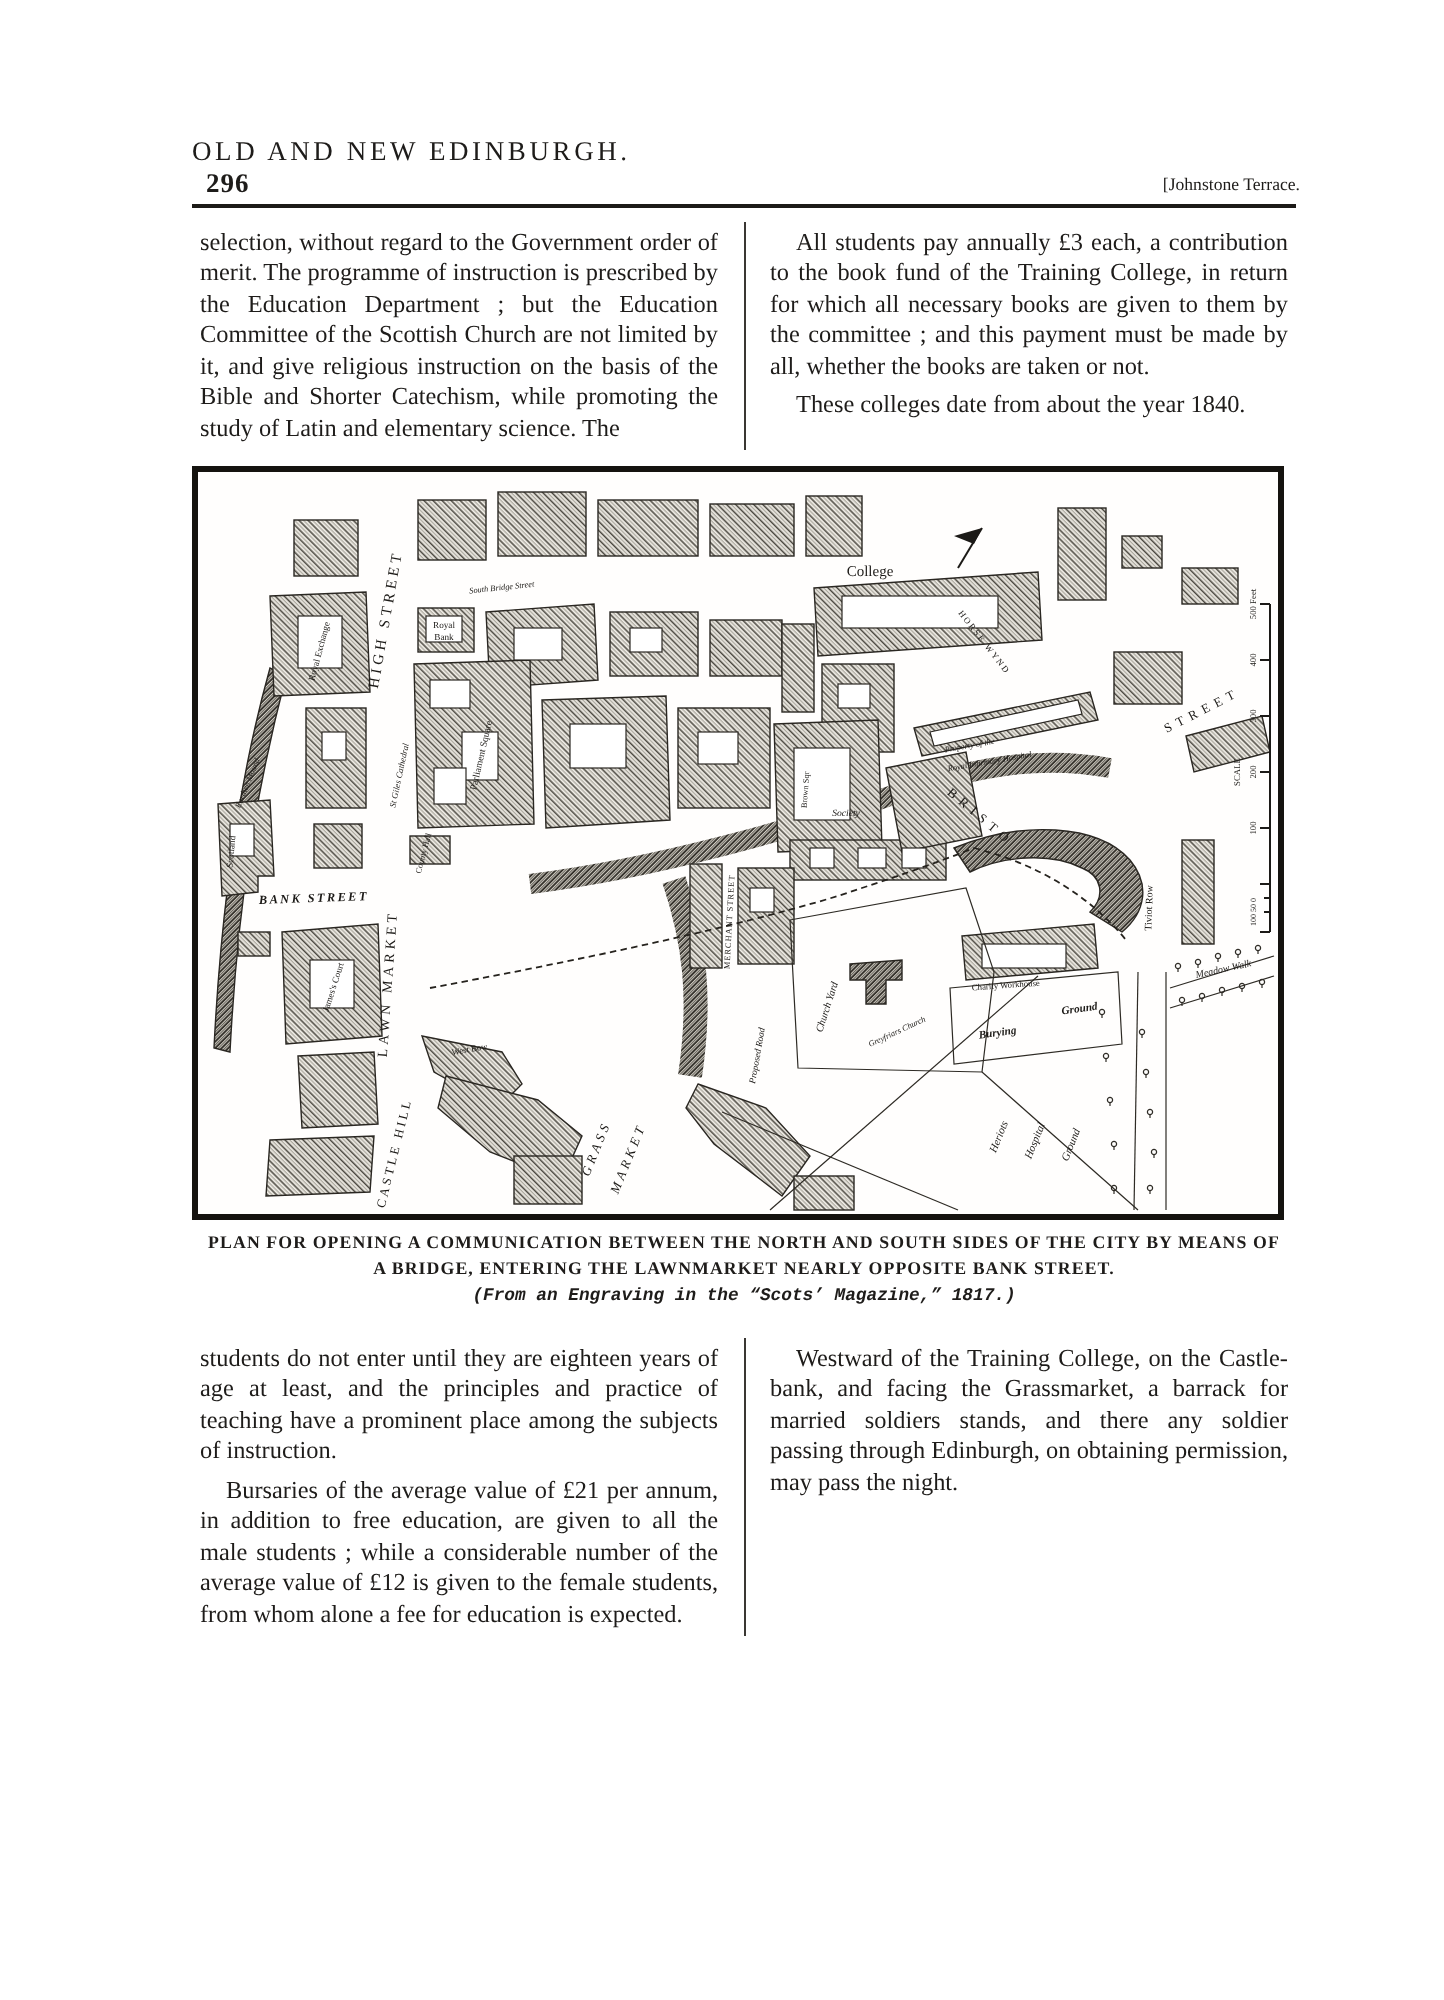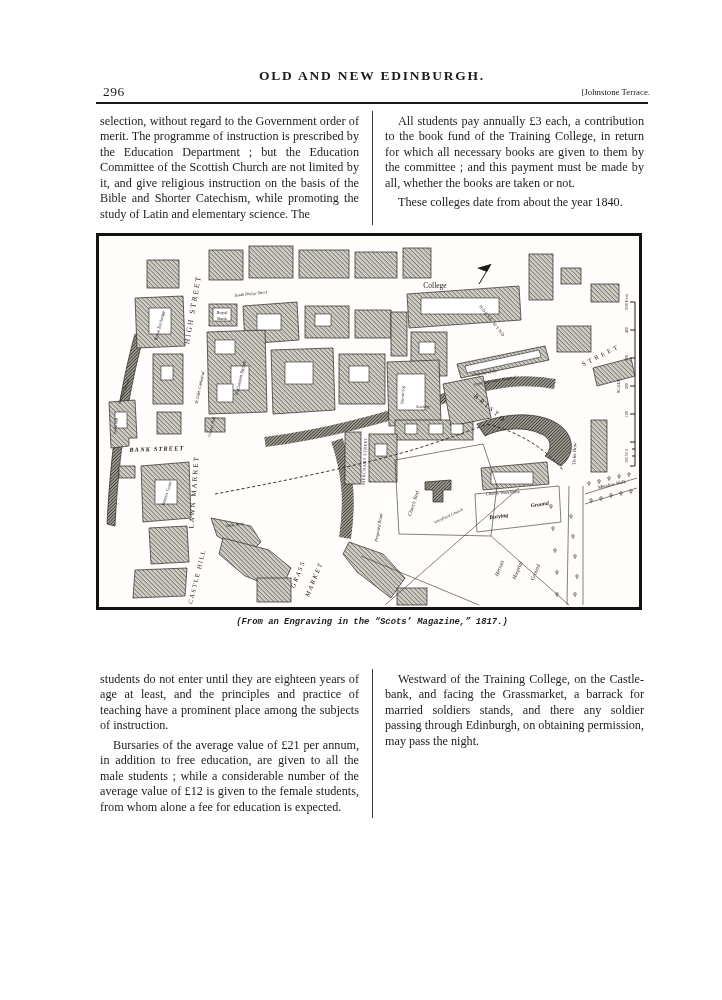--- a/index.html
+++ b/index.html
@@ -1,21 +1,21 @@
 <!DOCTYPE html>
 <html><head>
 <meta charset="utf-8">
 <style>
   html,body{margin:0;padding:0;}
   body{width:722px;height:1000px;position:relative;background:#ffffff;
        font-family:"Liberation Serif",serif;color:#1e1c1a;-webkit-font-smoothing:antialiased;}
   .abs{position:absolute;}
   
-  .pagenum{left:103px;top:84px;font-size:13.5px;letter-spacing:.5px;}
-  .runtitle{left:96px;top:68px;width:552px;text-align:center;font-size:13.5px;letter-spacing:1.8px;font-weight:700;}
+  .pagenum{left:103px;top:84px;font-size:13.5px;letter-spacing:.5px;font-weight:bold;}
+  .runtitle{left:96px;top:68px;width:552px;font-size:13.5px;letter-spacing:1.8px;font-weight:400;}
   .margnote{top:87px;right:72px;font-size:8.8px;}
   .headrule{left:96px;top:102px;width:552px;height:2px;background:#1c1a17;}
   
   .cols{left:96px;width:552px;display:flex;align-items:stretch;}
   .cols-top{top:110px;}
   .cols-bottom{top:668px;}
   .col{width:267px;font-size:12.2px;line-height:15.45px;text-align:justify;text-justify:inter-word;}
   .coldiv{width:1px;background:#3a3733;margin:1px 8px 1px 9px;}
   .col p{margin:4px;}
   .col p.ind{text-indent:13px;}
@@ -242,20 +242,22 @@
       <text x="529" y="66" transform="rotate(-90 529 66)" font-size="4.4" class="maplabel">500 Feet</text>
       <text x="529" y="94" transform="rotate(-90 529 94)" font-size="4.4" class="maplabel">400</text>
       <text x="529" y="122" transform="rotate(-90 529 122)" font-size="4.4" class="maplabel">300</text>
       <text x="529" y="150" transform="rotate(-90 529 150)" font-size="4.4" class="maplabel">200</text>
       <text x="529" y="178" transform="rotate(-90 529 178)" font-size="4.4" class="maplabel">100</text>
       <text x="529" y="220" transform="rotate(-90 529 220)" font-size="4" class="maplabel">100 50 0</text>
     </svg>
 </div>
 
 <div class="abs caption">
+  <div class="cap1">PLAN FOR OPENING A COMMUNICATION BETWEEN THE NORTH AND SOUTH SIDES OF THE CITY BY MEANS OF</div>
+  <div class="cap1">A BRIDGE, ENTERING THE LAWNMARKET NEARLY OPPOSITE BANK STREET.</div>
   <div class="cap3">(From an Engraving in the “Scots’ Magazine,” 1817.)</div>
 </div>
 
 <div class="abs cols cols-bottom">
   <div class="col">
     <p>students do not enter until they are eighteen years of age at least, and the principles and practice of teaching have a prominent place among the subjects of instruction.</p>
     <p class="ind">Bursaries of the average value of £21 per annum, in addition to free education, are given to all the male students ; while a considerable number of the average value of £12 is given to the female students, from whom alone a fee for education is expected.</p>
   </div>
   <div class="coldiv"></div>
   <div class="col">

